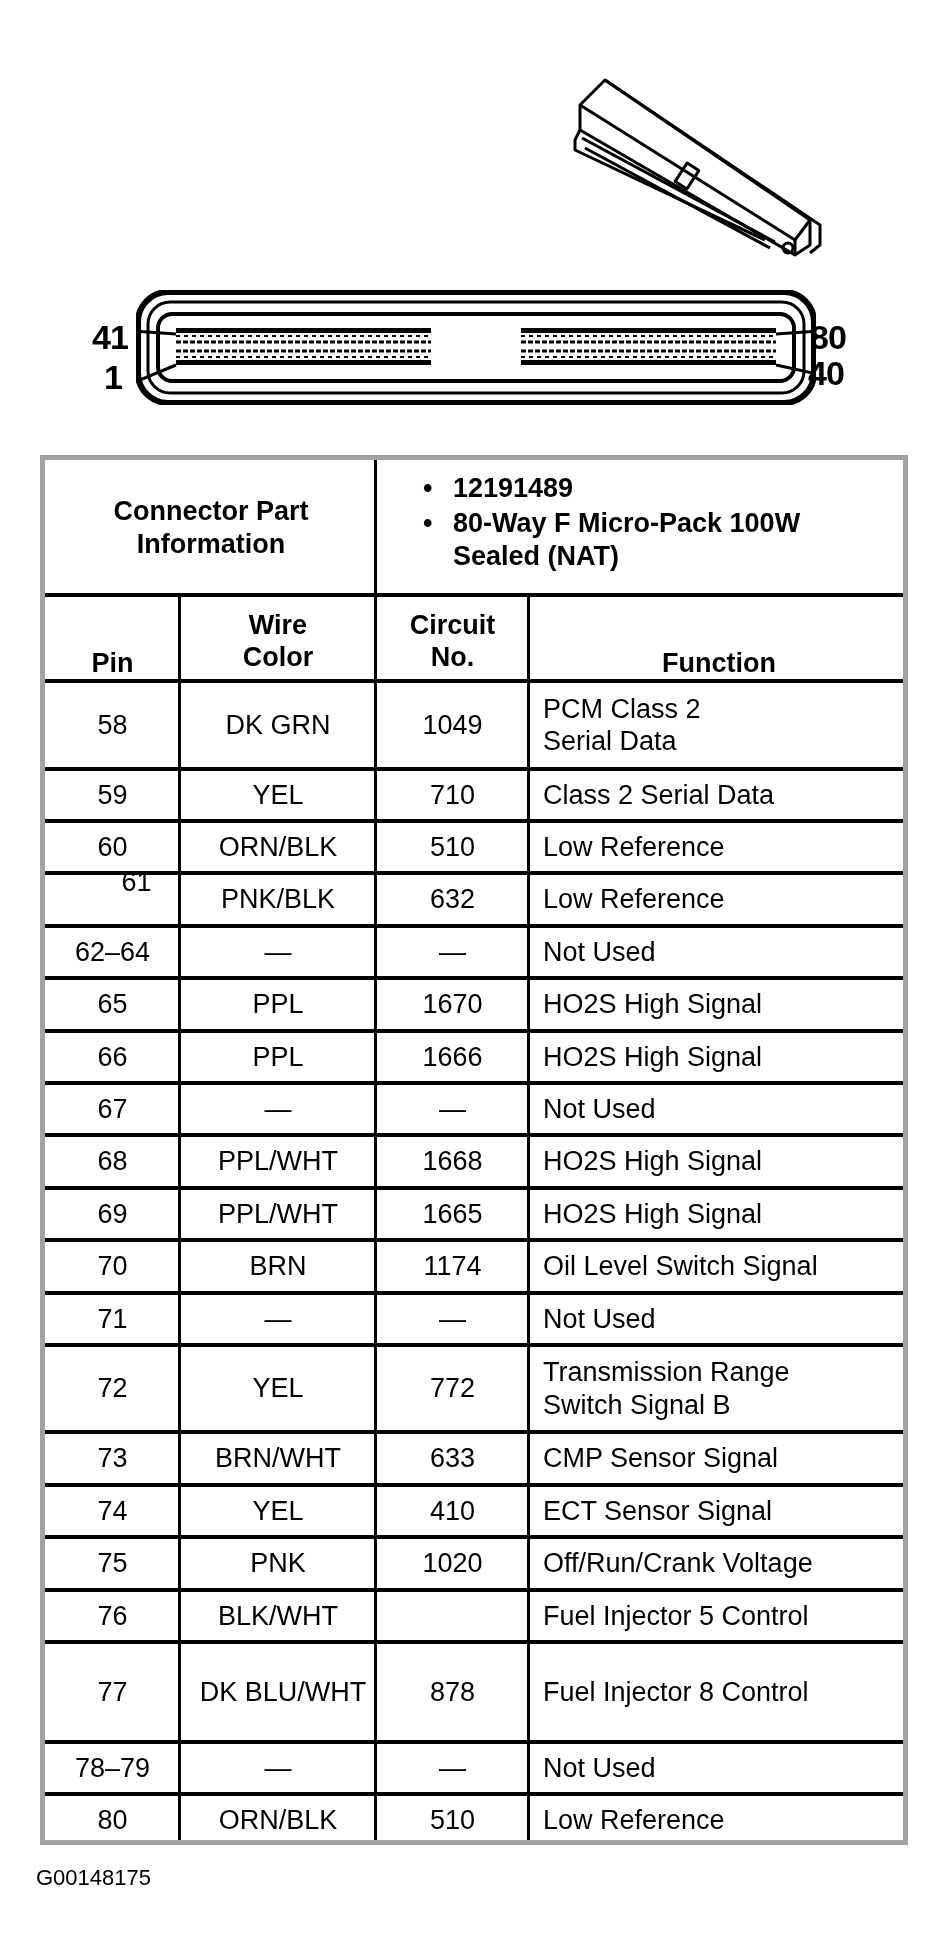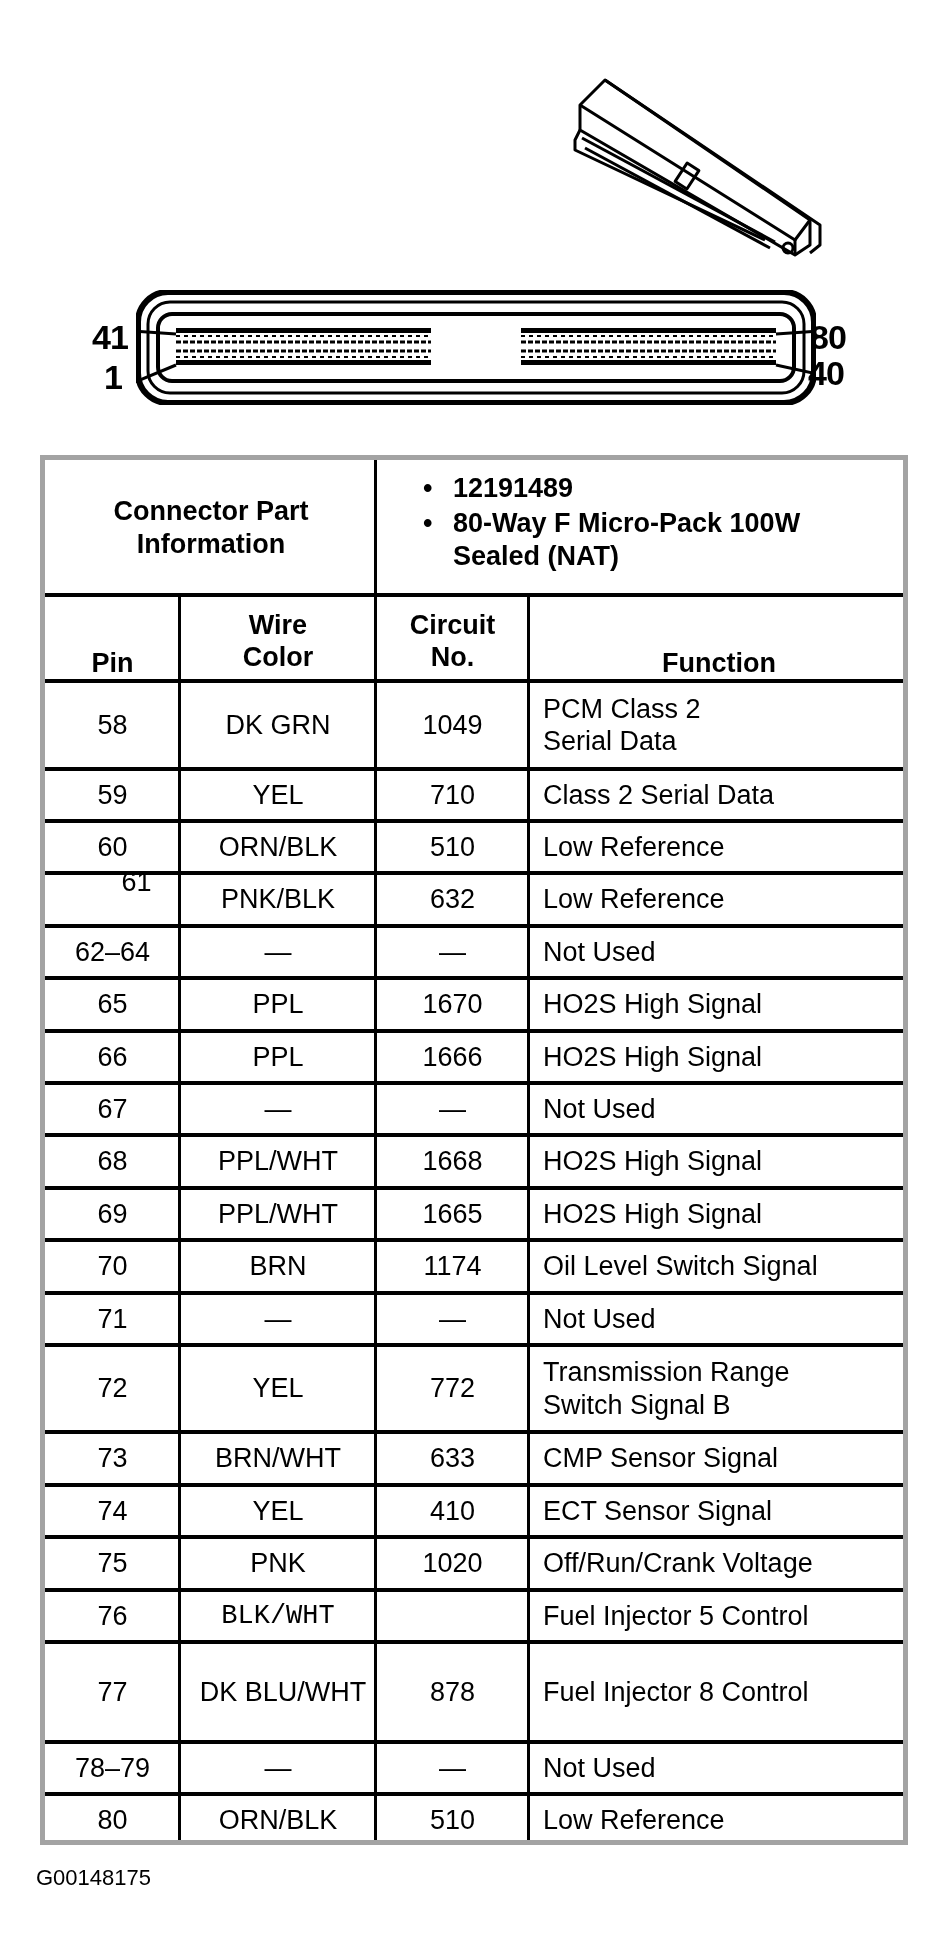--- a/index.html
+++ b/index.html
@@ -189,21 +189,21 @@
     <div class="cell center" style="left: 135px; width: 196px; top: 1025px; height: 52px;">YEL</div>
     <div class="cell center" style="left: 331px; width: 153px; top: 1025px; height: 52px;">410</div>
     <div class="cell left" style="left: 484px; width: 380px; top: 1025px; height: 52px;">ECT Sensor Signal</div>
     <div class="hline" style="top: 1075px;"></div>
     <div class="cell center" style="left: 0px; width: 135px; top: 1077px; height: 53px;">75</div>
     <div class="cell center" style="left: 135px; width: 196px; top: 1077px; height: 53px;">PNK</div>
     <div class="cell center" style="left: 331px; width: 153px; top: 1077px; height: 53px;">1020</div>
     <div class="cell left" style="left: 484px; width: 380px; top: 1077px; height: 53px;">Off/Run/Crank Voltage</div>
     <div class="hline" style="top: 1128px;"></div>
     <div class="cell center" style="left: 0px; width: 135px; top: 1130px; height: 52px;">76</div>
-    <div class="cell center" style="left: 135px; width: 196px; top: 1130px; height: 52px; font-family: Liberation Mono, monospace;">BLK/WHT</div>
+    <div class="cell center" style="left: 135px; width: 196px; top: 1130px; height: 52px;">BLK/WHT</div>
     <div class="cell left" style="left: 484px; width: 380px; top: 1130px; height: 52px;">Fuel Injector 5 Control</div>
     <div class="hline" style="top: 1180px;"></div>
     <div class="cell center" style="left: 0px; width: 135px; top: 1182px; height: 100px; text-align: center;">77</div>
     <div class="cell center" style="left: 140px; width: 196px; top: 1182px; height: 100px; flex-direction: row; line-height: 1.5;">
       <span>DK BLU/</span>
       <span>WHT</span>
     </div>
     <div class="cell center" style="left: 331px; width: 153px; top: 1182px; height: 100px;">878</div>
     <div class="cell left" style="left: 484px; width: 380px; top: 1182px; height: 100px;">Fuel Injector 8 Control</div>
     <div class="hline" style="top: 1280px;"></div>

